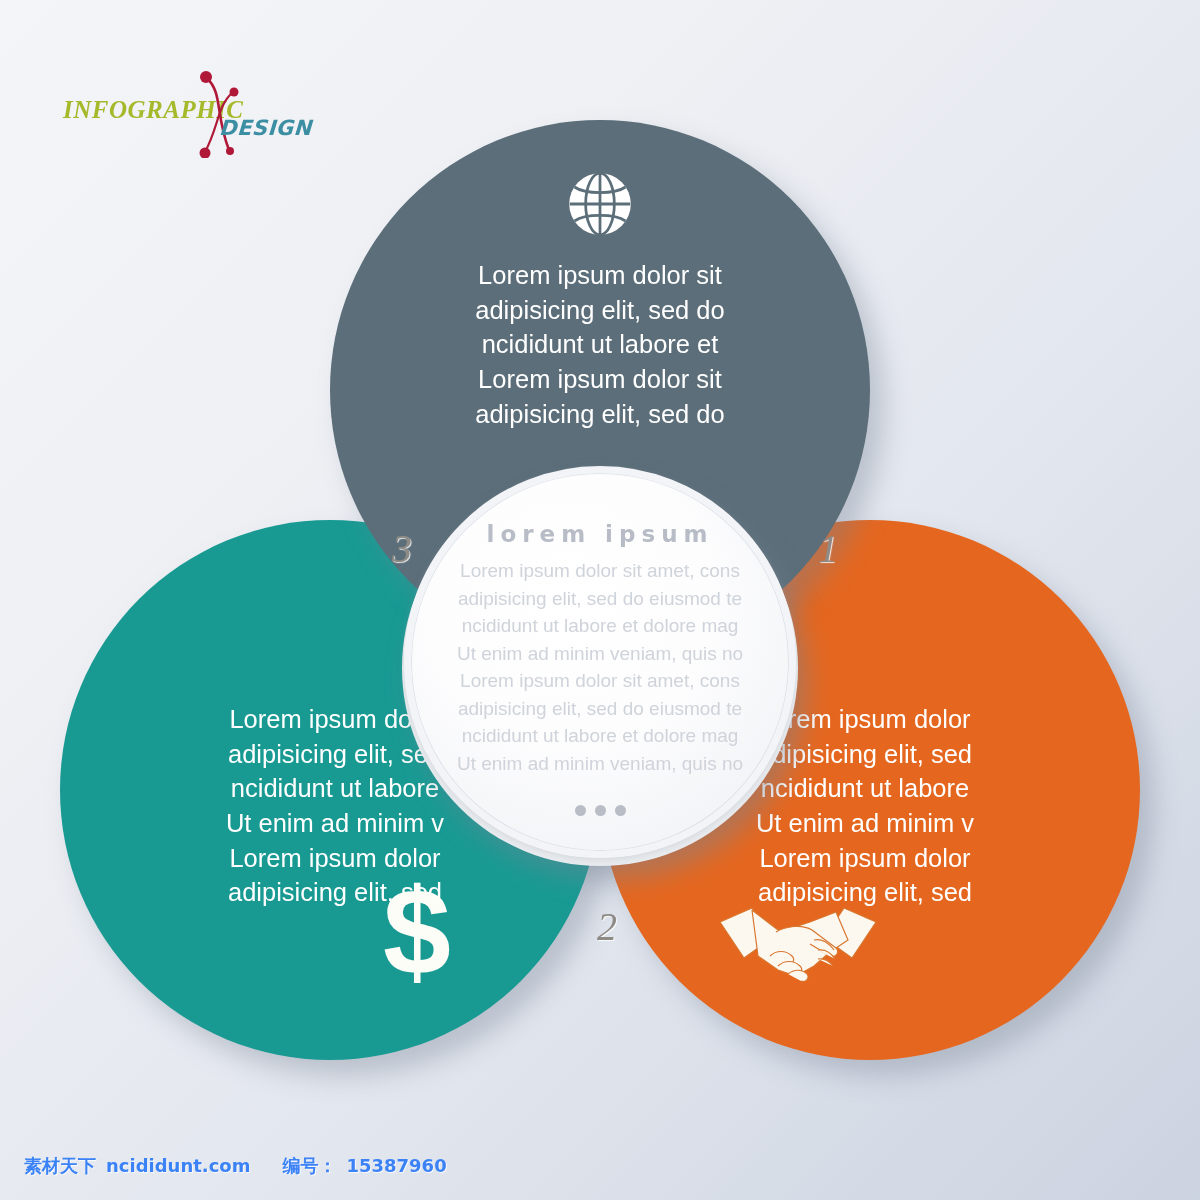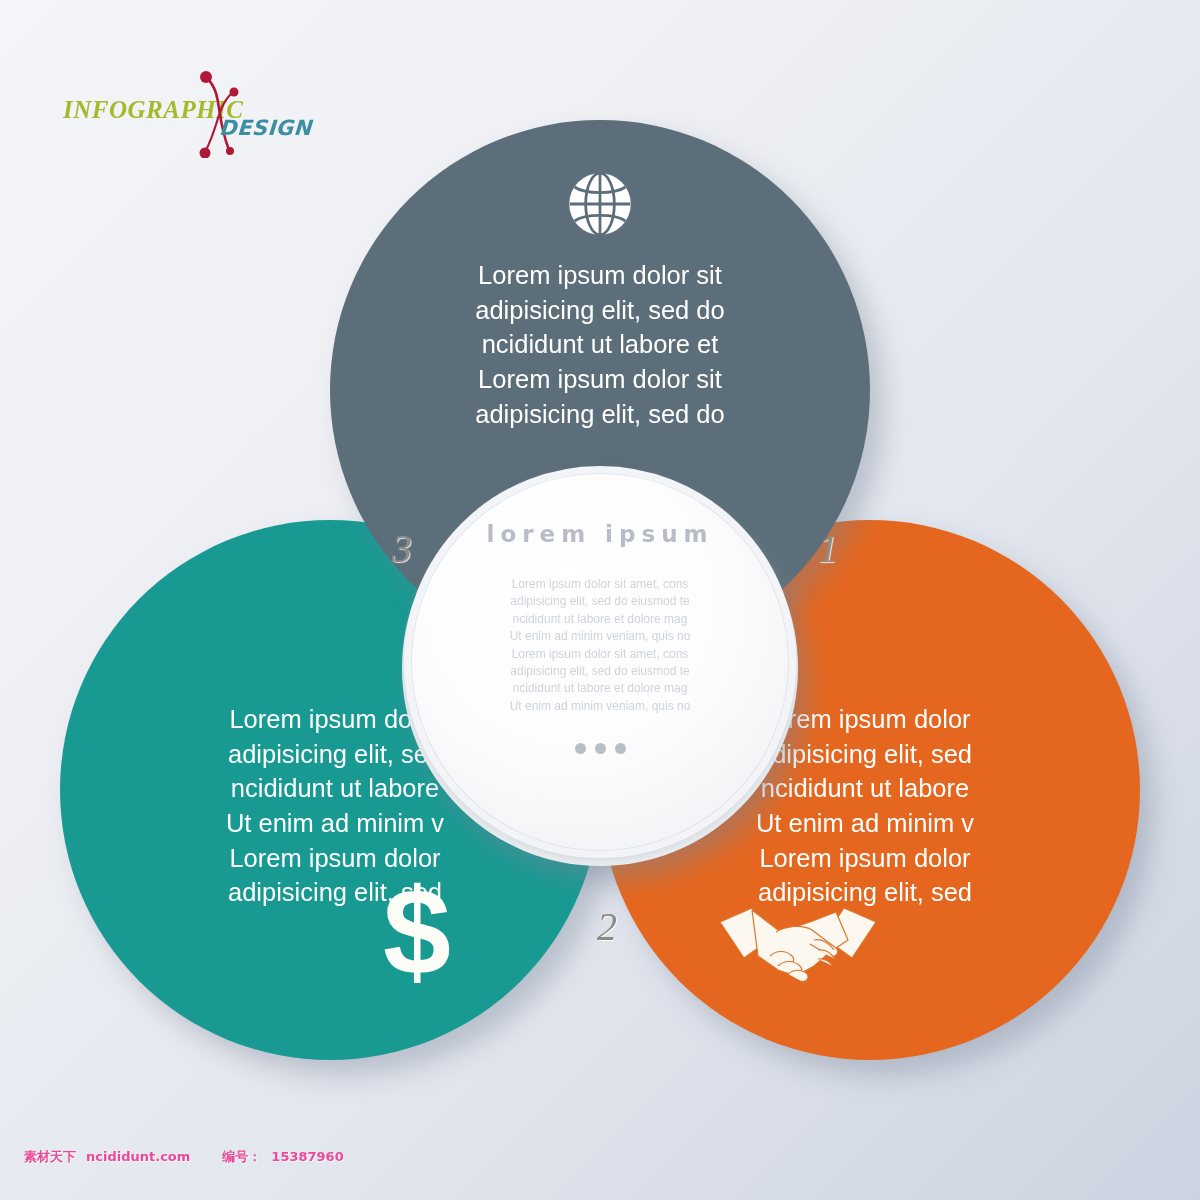--- a/index.html
+++ b/index.html
@@ -194,53 +194,53 @@
   }
   #center-title {
     margin-top: 48px;
     font-family: "DejaVu Sans", sans-serif;
     font-weight: bold;
     font-size: 23px;
     letter-spacing: 6px;
     color: #b7bcc6;
   }
   #center-body {
-    margin-top: 29px;
+    margin-top: 10px;
     width: 100%;
     padding: 0 36px;
     text-align: center;
-    font-size: 12px;
+    font-size: 19px;
     line-height: 1.45;
     color: #cfd3da;
     white-space: pre-line;
   }
   #center-dots {
     margin-top: 28px;
     display: flex;
     gap: 9px;
   }
   #center-dots i {
     display: block;
     width: 11px; height: 11px;
     border-radius: 50%;
     background: #b9bdc6;
   }
 
   
   #footer {
     position: absolute;
     left: 24px;
-    bottom: 34px;
+    bottom: 22px;
     display: flex;
     align-items: baseline;
     gap: 10px;
     font-family: "DejaVu Sans", sans-serif;
-    font-size: 13px;
-    font-weight: bold;
-    color: #ec4899;
+    font-size: 18px;
+    font-weight: bold;
+    color: #3b82f6;
     text-shadow: 1px 1px 0 rgba(255,255,255,0.75);
     z-index: 20;
   }
   #footer .f-sep { width: 12px; }
 </style>
 </head>
 <body>
 
 <div id="logo">
   <span id="logo-infographic">INFOGRAPHIC</span>

